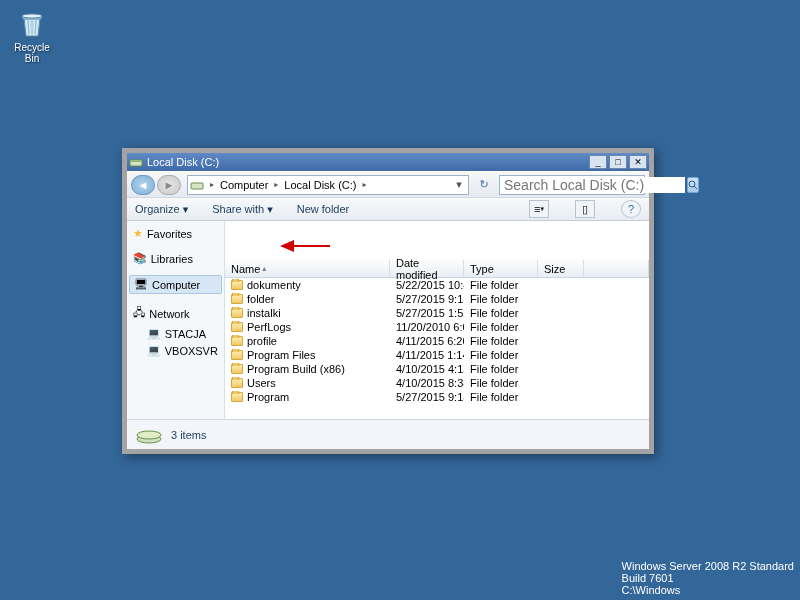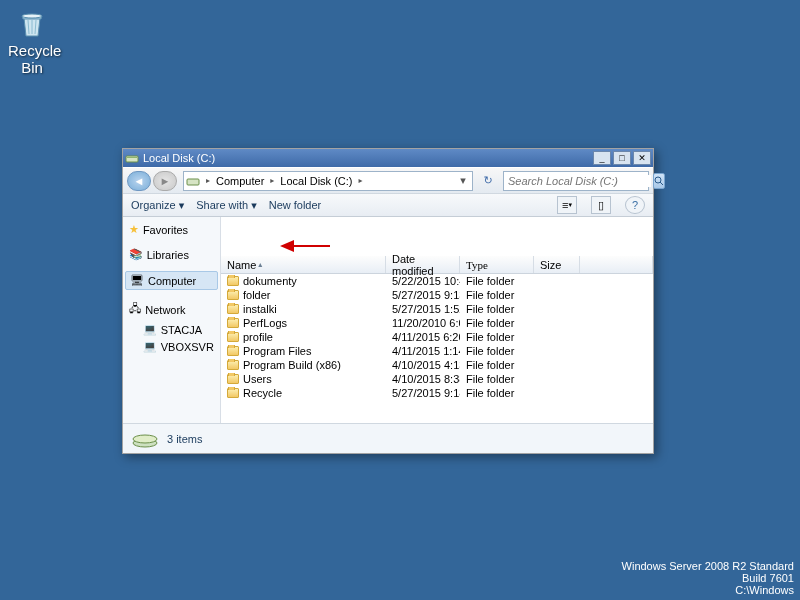--- a/index.html
+++ b/index.html
@@ -1,82 +1,82 @@
 <!DOCTYPE html>
 <html><head>
 <meta charset="utf-8">
 <style>
 * { margin: 0; padding: 0; box-sizing: border-box; font-family: "Segoe UI", Tahoma, sans-serif; font-size: 11px; }
 body { background: #336699; width: 800px; height: 600px; position: relative; overflow: hidden; }
 
 .desktop-icon { position: absolute; top: 8px; left: 8px; width: 48px; text-align: center; cursor: pointer; }
 .desktop-icon .bin { width: 32px; height: 32px; margin: 0 auto; position: relative; }
 .desktop-icon .bin svg { width: 32px; height: 32px; }
-.desktop-icon .label { color: #fff; font-size: 15px; margin-top: 2px; text-shadow: 1px 1px 2px rgba(0,0,0,0.6); }
-
-.window { position: absolute; left: 122px; top: 148px; width: 532px; height: 306px; background: #fff; border: 1px solid #a3a3a3; box-shadow: 3px 3px 10px rgba(0,0,0,0.4); display: flex; flex-direction: column; }
+.desktop-icon .label { color: #fff; font-size: 10px; margin-top: 2px; text-shadow: 1px 1px 2px rgba(0,0,0,0.6); }
+
+.window { position: absolute; left: 122px; top: 148px; width: 532px; height: 306px; background: #fff; border: 5px solid #a3a3a3; box-shadow: 3px 3px 10px rgba(0,0,0,0.4); display: flex; flex-direction: column; }
 
 .titlebar { height: 18px; background: linear-gradient(#5f8ac5, #3e6aa8); display: flex; align-items: center; color: #fff; padding: 0 2px; }
 .titlebar .ticon { width: 14px; height: 14px; margin-right: 4px; }
 .titlebar .title { flex: 1; font-size: 11px; }
 .titlebar .winbtn { width: 18px; height: 14px; background: #d8e4f0; border: 1px solid #6b87ab; margin-left: 2px; color: #000; font-size: 9px; line-height: 12px; text-align: center; cursor: pointer; }
 .titlebar .winbtn.close { background: #d8e4f0; }
 
 .navbar { height: 26px; background: linear-gradient(#f7f7f7, #e4eaf1); border-top: 1px solid #fff; display: flex; align-items: center; padding: 0 4px; gap: 2px; }
 .navbtn { width: 24px; height: 20px; border-radius: 10px; background: radial-gradient(#b9d4ef, #7aaed8); border: 1px solid #6e97c2; display: flex; align-items: center; justify-content: center; cursor: pointer; color: #fff; font-size: 11px; }
 .navbtn.fwd { background: radial-gradient(#e6e6e6, #c8c8c8); border-color: #aaa; color: #888; }
 .crumbs { flex: 1; height: 20px; background: #fff; border: 1px solid #9db3c9; display: flex; align-items: center; padding: 0 2px; margin: 0 4px; }
 .crumbs .cicon { width: 14px; height: 14px; margin-right: 4px; }
 .crumbs .seg { padding: 0 4px; cursor: pointer; }
 .crumbs .sep { font-size: 8px; color: #555; padding: 0 2px; }
 .crumbs .dd { margin-left: auto; width: 14px; text-align: center; color: #555; cursor: pointer; }
 .refresh { width: 18px; height: 18px; display: flex; align-items: center; justify-content: center; cursor: pointer; color: #3e6aa8; }
 .search { width: 146px; height: 20px; background: #fff; border: 1px solid #9db3c9; display: flex; align-items: center; padding: 0 4px; margin-left: 4px; }
-.search input { border: none; outline: none; flex: 1; font-size: 11px; color: #888; font-style: italic; }
+.search input { border: none; outline: none; flex: 1; font-size: 14px; color: #888; }
 .search .sicon { width: 20px; height: 16px; background: linear-gradient(#cfe3f7,#a8c8e8); border: 1px solid #7aa5cf; border-radius: 2px; display:flex; align-items:center; justify-content:center; cursor:pointer; margin-left:2px; }
 
-.toolbar { height: 24px; background: linear-gradient(#f7f9fb, #e8edf3); border-top: 1px solid #d0d8e0; border-bottom: 1px solid #c5cdd6; display: flex; align-items: center; padding: 0 8px; gap: 12px; }
+.toolbar { height: 24px; background: linear-gradient(#f7f9fb, #e8edf3); border-top: 1px solid #d0d8e0; border-bottom: 1px solid #c5cdd6; display: flex; align-items: center; padding: 0 8px; gap: 24px; }
 .toolbar .titem { cursor: pointer; color: #1a3a5c; display: flex; align-items: center; gap: 3px; }
 .toolbar .spacer { flex: 1; }
 .toolbar .vbtn { width: 20px; height: 18px; border: 1px solid #b7c3d0; background: #f0f4f8; cursor: pointer; display:flex; align-items:center; justify-content:center; margin-left:2px; }
 
 .body { flex: 1; display: flex; background: #fff; overflow: hidden; }
 .sidebar { width: 98px; border-right: 1px solid #d8dee6; padding: 4px 2px; background: #f5f8fb; }
 .sidebar .grp { margin-bottom: 8px; }
 .sidebar .grp .hdr { display: flex; align-items: center; gap: 4px; padding: 2px 4px; cursor: pointer; }
 .sidebar .grp .hdr .star { color: #f6c03a; }
 .sidebar .grp .sub { padding: 2px 4px 2px 18px; cursor: pointer; display: flex; align-items: center; gap: 4px; }
 .sidebar .grp.sel .hdr { background: #d6e6f5; border: 1px solid #a8c8e6; border-radius: 2px; }
 
 .content { flex: 1; display: flex; flex-direction: column; margin-top: 39px; }
 .cols { height: 18px; background: linear-gradient(#fdfdfd, #e8eef5); border-bottom: 1px solid #ccd4dd; display: flex; }
 .cols .col { padding: 2px 6px; border-right: 1px solid #d6dde5; cursor: pointer; display:flex; align-items:center; gap:2px; }
 .cols .col.name { width: 165px; }
 .cols .col.date { width: 74px; }
-.cols .col.type { width: 74px; font-family: Liberation Serif, serif; }
+.cols .col.type { width: 74px; }
 .cols .col.size { width: 46px; text-align: right; }
 .cols .sort { font-size: 8px; color: #6b7f93; }
 
 .rows { flex: 1; overflow: auto; position: relative; }
 .row { display: flex; height: 14px; align-items: center; cursor: pointer; }
 .row .cell { padding: 0 6px; overflow: hidden; white-space: nowrap; }
 .row .cell.name { width: 165px; display: flex; align-items: center; gap: 4px; }
 .row .cell.date { width: 74px; }
 .row .cell.type { width: 74px; }
 .row .cell.size { width: 46px; }
 .fico { width: 12px; height: 10px; background: linear-gradient(#fceeb0,#f2c865); border: 1px solid #d4a93a; border-radius: 1px; position: relative; }
 .fico::before { content:''; position:absolute; top:-3px; left:0; width:5px; height:3px; background:#f2c865; border:1px solid #d4a93a; border-bottom:none; border-radius:1px 1px 0 0; }
 
 .arrow { position: absolute; left: 278px; top: 238px; width: 55px; height: 16px; pointer-events: none; }
 
 .status { height: 30px; border-top: 1px solid #d0d8e0; background: #f2f6fa; display: flex; align-items: center; padding: 0 8px; gap: 8px; }
 .status .dicon { width: 28px; height: 20px; }
 .status .txt { color: #1a3a5c; }
 
-.watermark { position: absolute; right: 6px; bottom: 4px; text-align: right; color: #fff; font-size: 10px; line-height: 12px; }
+.watermark { position: absolute; right: 6px; bottom: 4px; color: #fff; font-size: 10px; line-height: 12px; }
 </style>
 </head>
 <body>
 
 <div class="desktop-icon">
   <div class="bin">
     <svg viewBox="0 0 32 32">
         <path d="M8 10 L10 28 L22 28 L24 10 Z" fill="#cde5f0" stroke="#5a8fb0"></path>
         <path d="M6 8 L26 8 L25 11 L7 11 Z" fill="#a8cde0" stroke="#5a8fb0"></path>
         <ellipse cx="16" cy="8" rx="10" ry="2" fill="#e6f2f8" stroke="#5a8fb0"></ellipse>
@@ -261,21 +261,21 @@
               <span class="fico"></span>
               <span>Users</span>
             </div>
             <div class="cell date">4/10/2015 8:38 AM</div>
             <div class="cell type">File folder</div>
             <div class="cell size"></div>
           </div>
           <div class="row">
             <div class="cell name">
               <span class="fico"></span>
-              <span>Recycle</span>
+              <span>Program</span>
             </div>
             <div class="cell date">5/27/2015 9:18 AM</div>
             <div class="cell type">File folder</div>
             <div class="cell size"></div>
           </div>
         </div>
     </div>
   </div>
 
   <div class="status">

